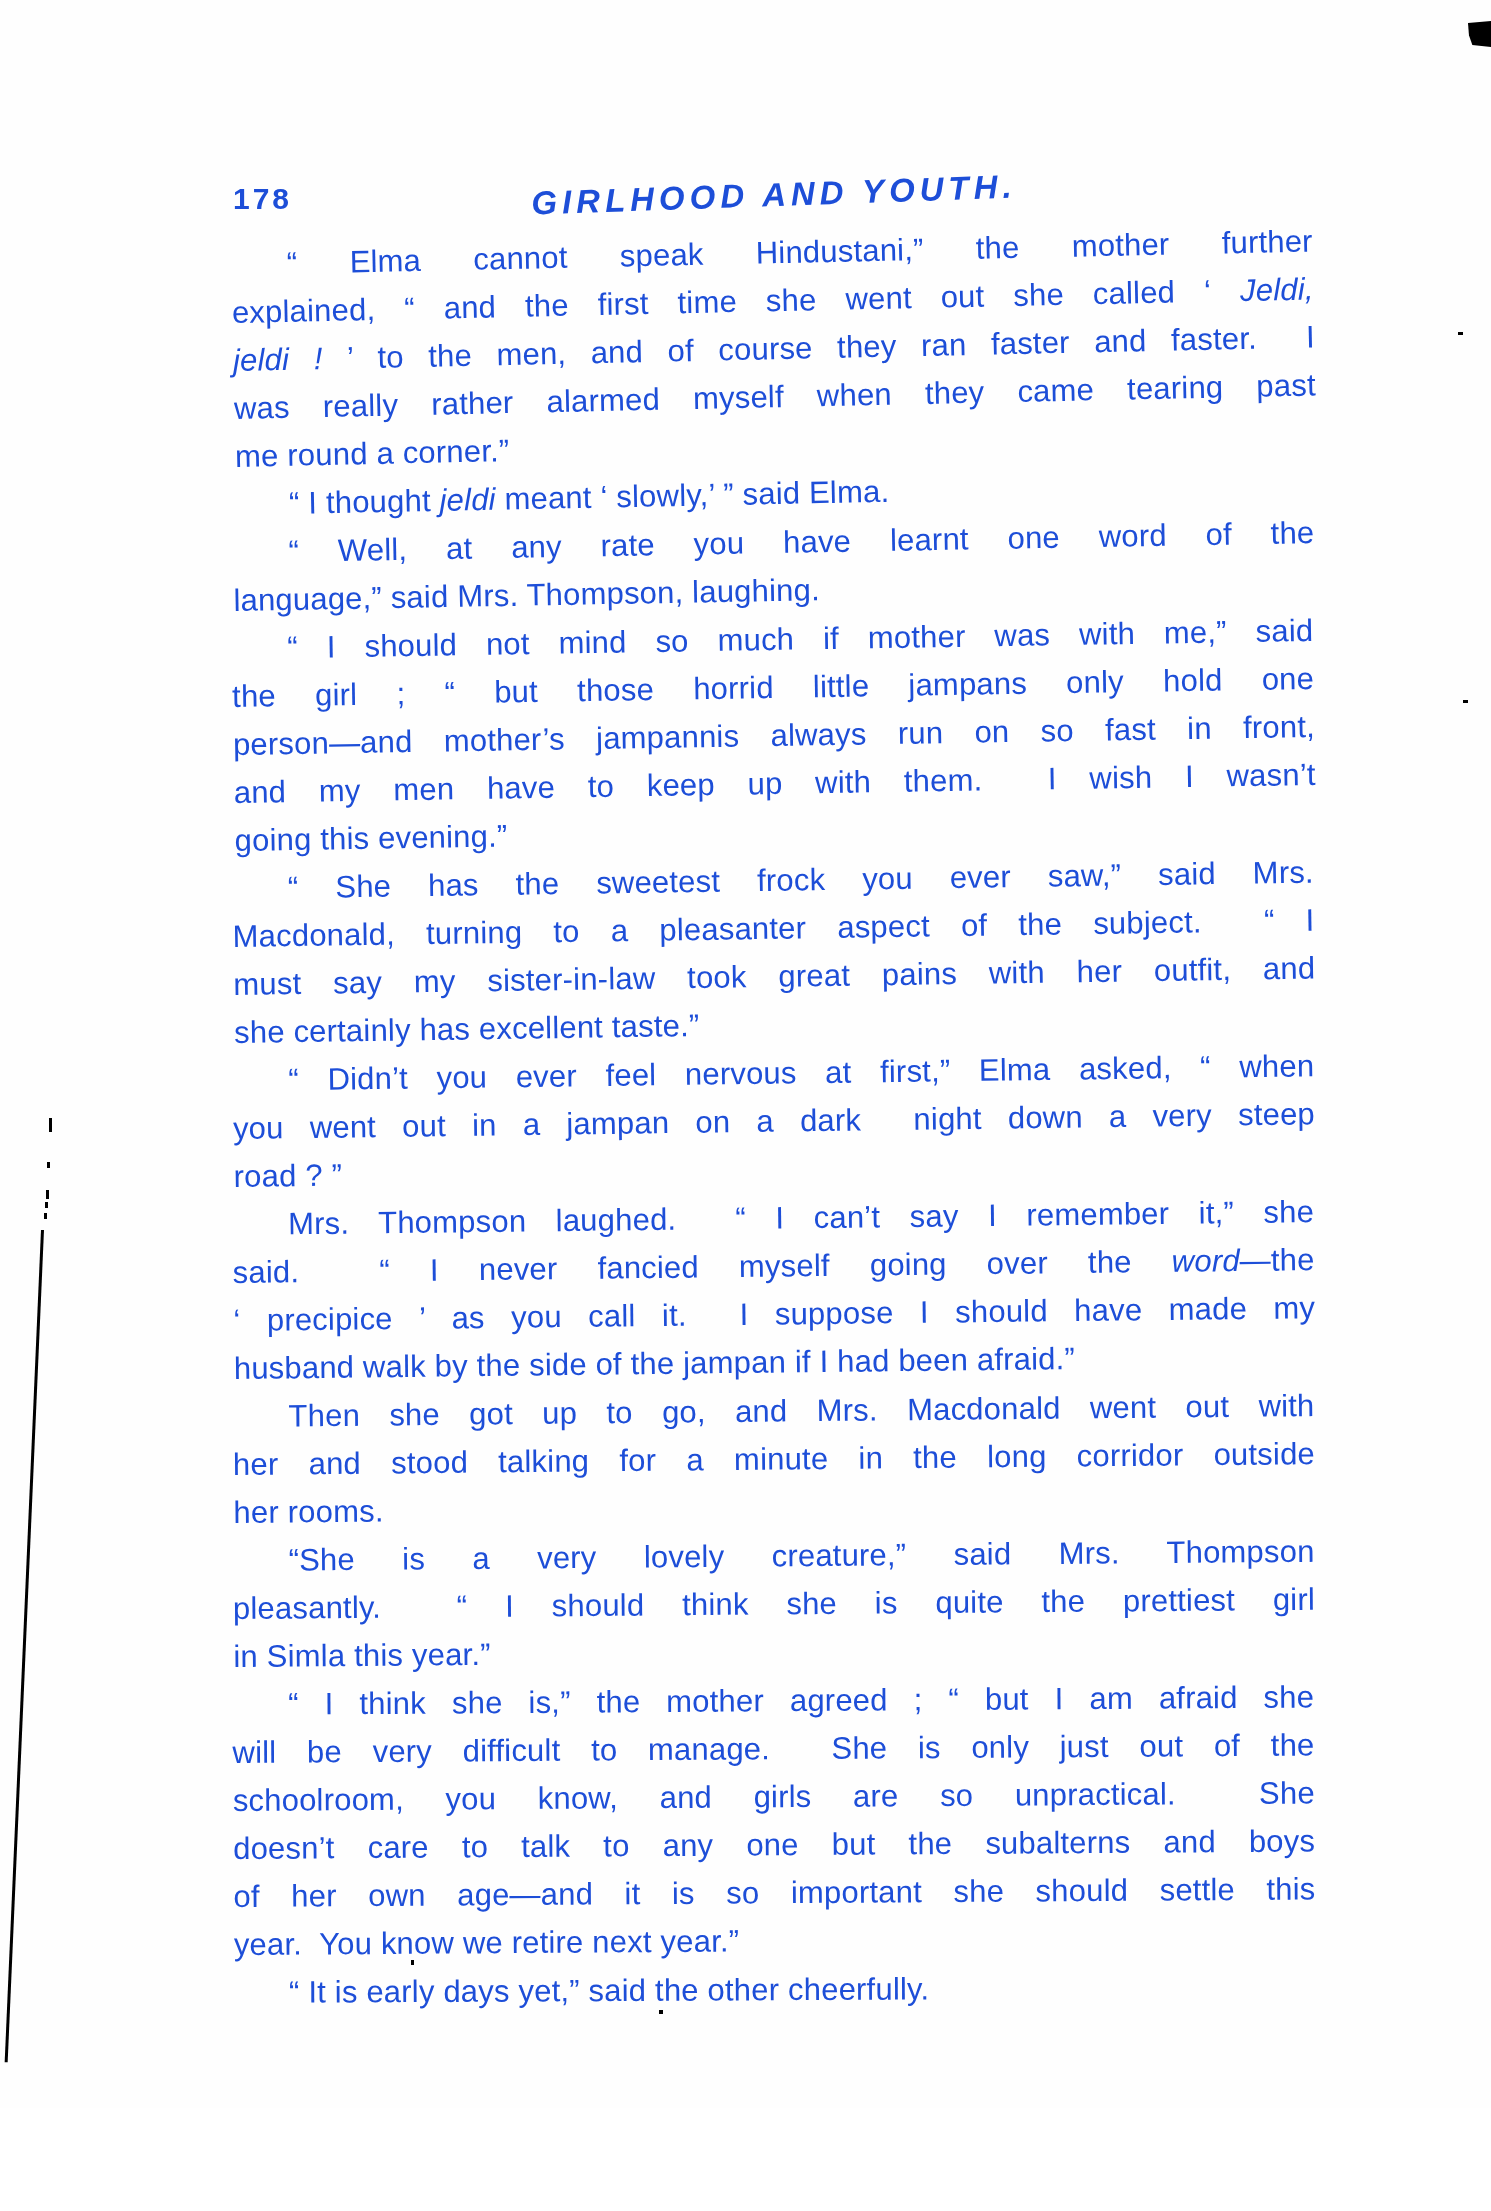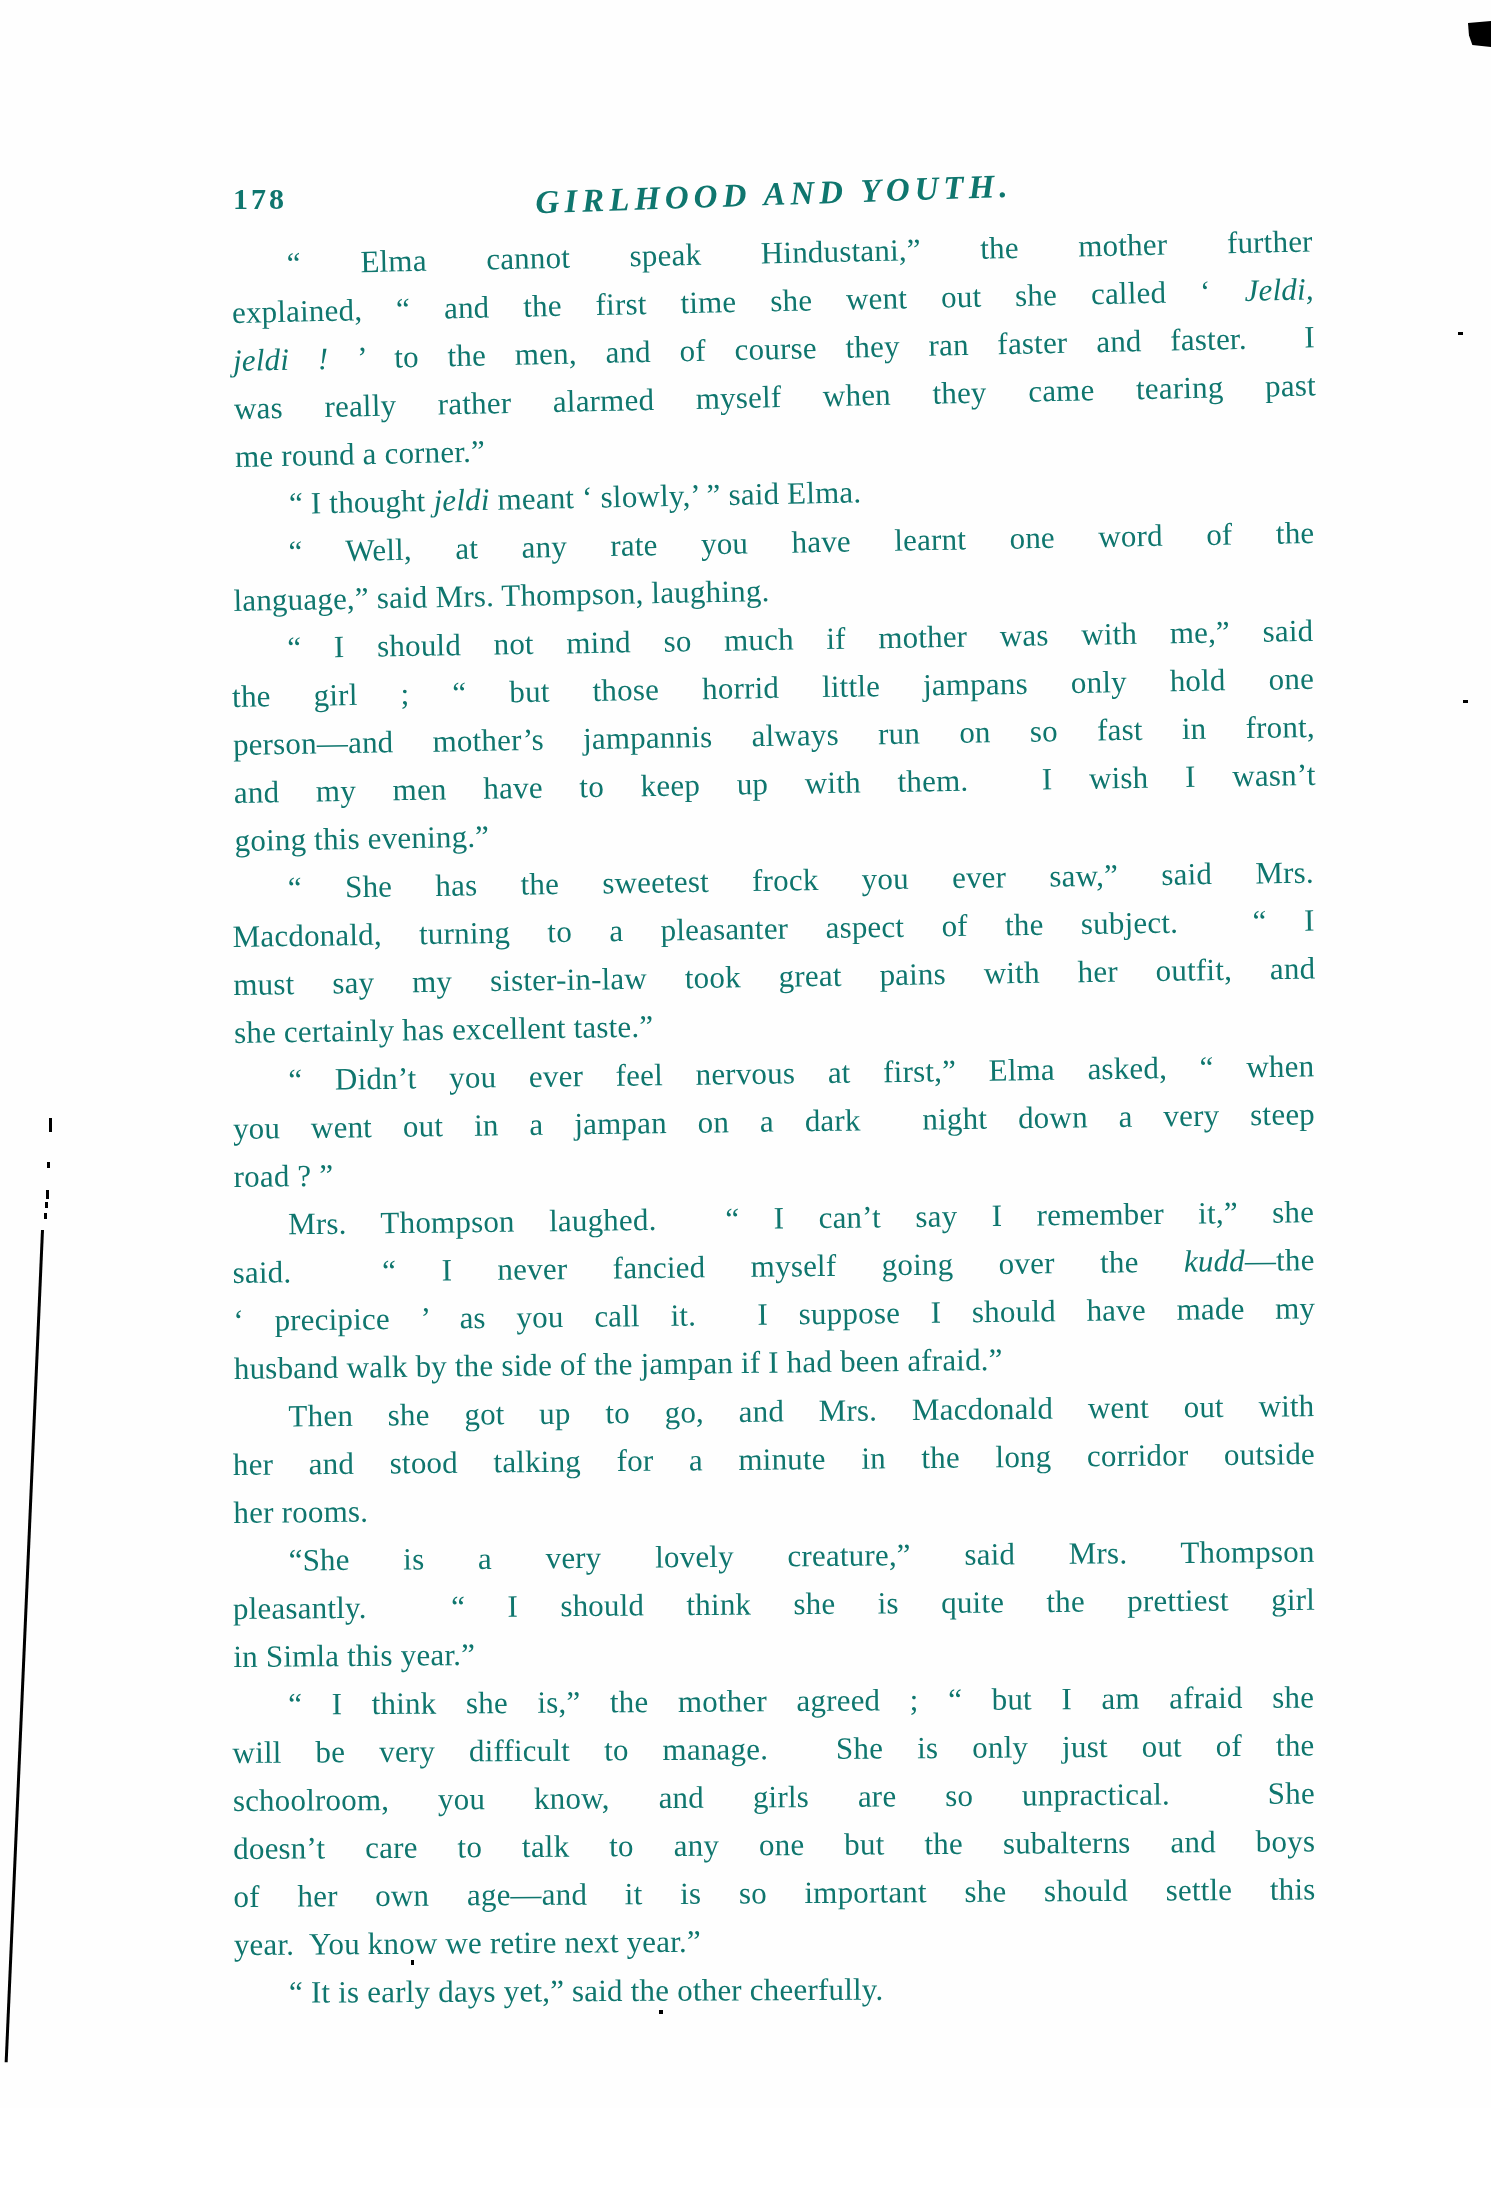--- a/index.html
+++ b/index.html
@@ -6,22 +6,22 @@
     margin: 0;
     padding: 0;
     background: #ffffff;
   }
   .page {
     position: relative;
     width: 1491px;
     height: 2108px;
     background: #fefefe;
     overflow: hidden;
-    font-family: Liberation Serif, serif;
-    color: #0f766e;
+    font-family: Liberation Sans, sans-serif;
+    color: #1d4ed8;
   }
   
   .header-row {
     position: absolute;
     left: 233px;
     top: 176px;
     width: 1082px;
     height: 44px;
   }
   .pagenum {
@@ -134,21 +134,21 @@
         <div class="line"><span>must say my sister-in-law took great pains with her outfit, and</span></div>
         <div class="line end"><span>she certainly has excellent taste.”</span></div>
       </div>
       <div class="para" style="transform: rotate(-0.78deg);">
         <div class="line first"><span>“ Didn’t you ever feel nervous at first,” Elma asked, “ when</span></div>
         <div class="line"><span>you went out in a jampan on a dark&nbsp; night down a very steep</span></div>
         <div class="line end"><span>road ? ”</span></div>
       </div>
       <div class="para" style="transform: rotate(-0.68deg);">
         <div class="line first"><span>Mrs. Thompson laughed.&nbsp; “ I can’t say I remember it,” she</span></div>
-        <div class="line"><span>said.&nbsp; “ I never fancied myself going over the </span><i>kudd</i><span>—the</span></div>
+        <div class="line"><span>said.&nbsp; “ I never fancied myself going over the </span><i>word</i><span>—the</span></div>
         <div class="line"><span>‘ precipice ’ as you call it.&nbsp; I suppose I should have made my</span></div>
         <div class="line end"><span>husband walk by the side of the jampan if I had been afraid.”</span></div>
       </div>
       <div class="para" style="transform: rotate(-0.58deg);">
         <div class="line first"><span>Then she got up to go, and Mrs. Macdonald went out with</span></div>
         <div class="line"><span>her and stood talking for a minute in the long corridor outside</span></div>
         <div class="line end"><span>her rooms.</span></div>
       </div>
       <div class="para" style="transform: rotate(-0.49deg);">
         <div class="line first"><span>“She is a very lovely creature,” said Mrs. Thompson</span></div>

